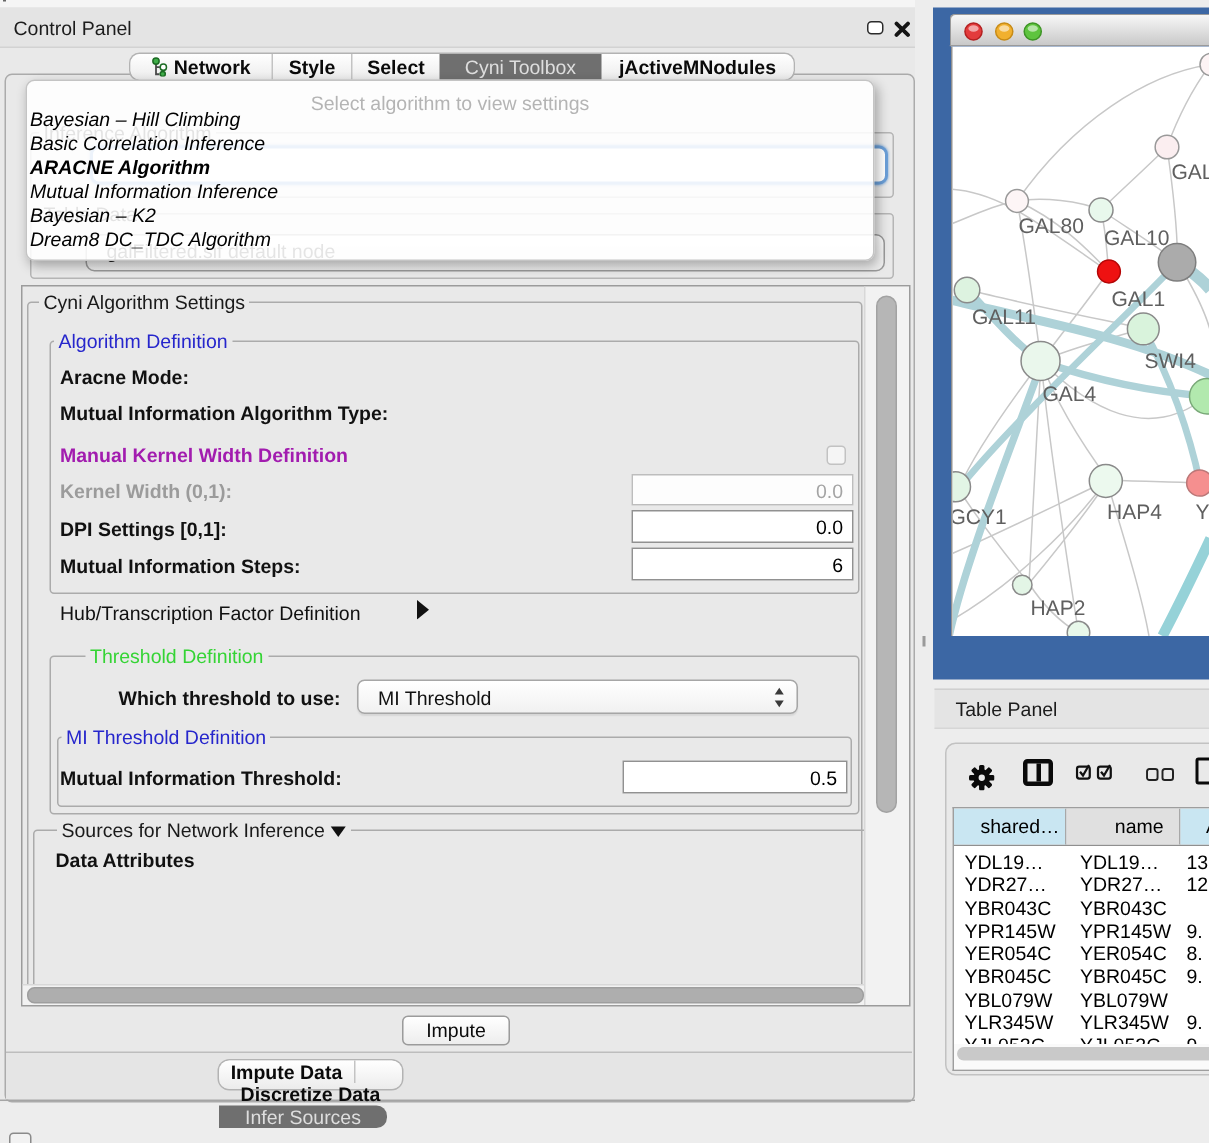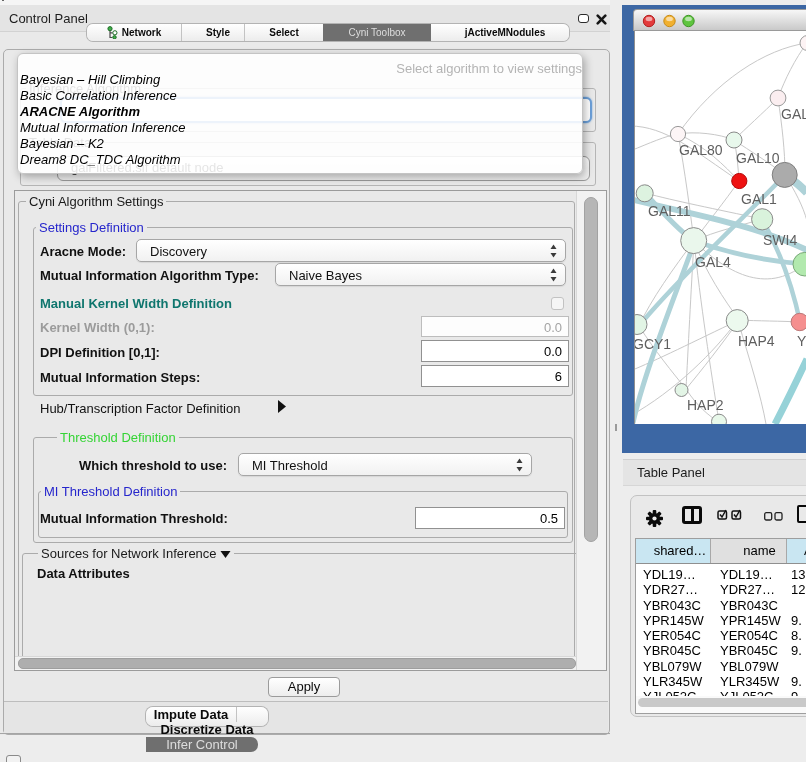--- a/index.html
+++ b/index.html
@@ -46,49 +46,35 @@
 <div class="abs" style="left:57px;top:156px;width:531px;height:23px;border:1px solid #9a9a9a;border-radius:6px;background:linear-gradient(#fdfdfd,#ececec);z-index:3;">
   <span style="position:absolute;left:13px;top:3px;font-size:13px;color:#222;">galFiltered.sif default node</span>
 </div>
 
 <div class="abs" style="left:14px;top:190px;width:591px;height:479px;border:1px solid #9b9b9b;background:#e9e9e9;z-index:4;overflow:hidden;" id="scrollpane">
 
   <div class="abs" style="left:3px;top:10px;width:555px;height:470px;border:1px solid #ababab;border-radius:3px;"></div>
   <div class="gtitle" style="left:11px;top:4px;color:#1a1a1a;">Cyni Algorithm Settings</div>
 
   <div class="abs" style="left:18px;top:36px;width:538px;height:167px;border:1px solid #ababab;border-radius:3px;"></div>
-  <div class="gtitle" style="left:21px;top:30px;color:#2626cc;">Settings Definition</div>
+  <div class="gtitle" style="left:21px;top:30px;color:#2626cc;">Algorithm Definition</div>
 
   <div class="abs b" style="left:25px;top:53px;font-size:13px;color:#111;">Aracne Mode:</div>
-  <div class="combo" style="left:121px;top:48px;width:428px;height:21px;">
-    <span class="ct">Discovery</span>
-    <svg class="stepper" viewBox="0 0 7 14">
-        <path d="M3.5 0.5 L6.5 5 L0.5 5 Z" fill="#3a3a3a"></path>
-        <path d="M3.5 13.5 L6.5 9 L0.5 9 Z" fill="#3a3a3a"></path>
-      </svg>
-  </div>
 
   <div class="abs b" style="left:25px;top:77px;font-size:13px;color:#111;">Mutual Information Algorithm Type:</div>
-  <div class="combo" style="left:260px;top:72px;width:289px;height:21px;">
-    <span class="ct">Naive Bayes</span>
-    <svg class="stepper" viewBox="0 0 7 14">
-        <path d="M3.5 0.5 L6.5 5 L0.5 5 Z" fill="#3a3a3a"></path>
-        <path d="M3.5 13.5 L6.5 9 L0.5 9 Z" fill="#3a3a3a"></path>
-      </svg>
-  </div>
-
-  <div class="abs b" style="left:25px;top:105px;font-size:13px;color:#0f766e;">Manual Kernel Width Definition</div>
+
+  <div class="abs b" style="left:25px;top:105px;font-size:13px;color:#a21caf;">Manual Kernel Width Definition</div>
   <div class="abs" style="left:536px;top:106px;width:11px;height:11px;border:1px solid #c2c2c2;border-radius:3px;background:#f5f5f5;"></div>
 
   <div class="abs b" style="left:25px;top:129px;font-size:13px;color:#9b9b9b;">Kernel Width (0,1):</div>
   <div class="field" style="left:406px;top:125px;width:146px;height:19px;border-color:#bdbdbd;background:#fdfdfd;">
       <span class="fv" style="color:#a4a4a4;">0.0</span>
     </div>
 
-  <div class="abs b" style="left:25px;top:154px;font-size:13px;color:#111;">DPI Definition [0,1]:</div>
+  <div class="abs b" style="left:25px;top:154px;font-size:13px;color:#111;">DPI Settings [0,1]:</div>
   <div class="field" style="left:406px;top:149px;width:146px;height:20px;">
       <span class="fv">0.0</span>
     </div>
 
   <div class="abs b" style="left:25px;top:179px;font-size:13px;color:#111;">Mutual Information Steps:</div>
   <div class="field" style="left:406px;top:174px;width:146px;height:20px;">
       <span class="fv">6</span>
     </div>
 
   <div class="abs" style="left:25px;top:210px;font-size:13px;color:#111;">Hub/Transcription Factor Definition</div>
@@ -125,59 +111,59 @@
 
 
   <div class="abs" style="left:0;top:465px;width:561px;height:14px;background:#f2f2f2;border-top:1px solid #d8d8d8;"></div>
   <div class="abs" style="left:3px;top:467px;width:556px;height:9px;background:#aeaeae;border:1px solid #9e9e9e;border-radius:5px;"></div>
 
   <div class="abs" style="left:561px;top:0;width:30px;height:479px;background:#f2f2f2;border-left:1px solid #d8d8d8;"></div>
   <div class="abs" style="left:569px;top:6px;width:12px;height:343px;background:#b6b6b6;border:1px solid #a2a2a2;border-radius:7px;"></div>
 </div>
 
 <div class="abs" style="left:17px;top:53px;width:564px;height:119px;background:rgba(255,255,255,0.88);border:1px solid #c4c4c4;border-radius:6px;box-shadow:2px 3px 8px rgba(0,0,0,0.3);z-index:20;">
-  <div style="position:absolute;left:0;right:0;top:7px;text-align:right;font-size:13px;color:#b4b4b4;">Select algorithm to view settings</div>
+  <div style="position:absolute;left:0;right:0;top:7px;text-align:center;font-size:13px;color:#b4b4b4;">Select algorithm to view settings</div>
   <div style="position:absolute;left:2px;top:18px;font-size:13px;color:#000;line-height:16px;white-space:nowrap;font-style:italic;">
     Bayesian – Hill Climbing<br>
     Basic Correlation Inference<br>
     <span class="b">ARACNE Algorithm</span><br>
     Mutual Information Inference<br>
     Bayesian – K2<br>
     Dream8 DC_TDC Algorithm
   </div>
 </div>
 
-<div class="abs" style="left:87px;top:24px;height:17px;z-index:10;display:flex;border-radius:6px;
-     box-shadow:0 0 0 1px #b3b3b3;background:linear-gradient(#ffffff,#ececec);font-size:10px;font-weight:bold;color:#0a0a0a;gap:10px;">
+<div class="abs" style="left:87px;top:36px;height:17px;z-index:10;display:flex;border-radius:6px;
+     box-shadow:0 0 0 1px #b3b3b3;background:linear-gradient(#ffffff,#ececec);font-size:13px;font-weight:bold;color:#0a0a0a;">
   <div style="width:94px;display:flex;align-items:center;justify-content:center;border-right:1px solid #c3c3c3;">
     <svg width="11" height="13" viewBox="0 0 11 13" style="margin-right:4px;">
       <path d="M3,4 L3,11.5 L5.3,11.5 M3,6.8 L5.6,6.8" stroke="#4a4a4a" stroke-width="1.2" fill="none"></path>
       <circle cx="3" cy="2.7" r="2.1" fill="#3fae49" stroke="#1c6b24"></circle>
       <circle cx="7.9" cy="6.8" r="2.1" fill="#fff" stroke="#1c6b24"></circle>
       <circle cx="7.5" cy="11.3" r="1.7" fill="#3fae49" stroke="#1c6b24"></circle>
     </svg>Network
   </div>
   <div style="width:52px;display:flex;align-items:center;justify-content:center;border-right:1px solid #c3c3c3;">Style</div>
   <div style="width:58px;display:flex;align-items:center;justify-content:center;">Select</div>
   <div style="width:108px;display:flex;align-items:center;justify-content:center;background:#6f6f6f;color:#dedede;font-weight:normal;">Cyni Toolbox</div>
   <div style="width:128px;display:flex;align-items:center;justify-content:center;border-radius:0 7px 7px 0;">jActiveMNodules</div>
 </div>
 
 <div class="abs" style="left:4px;top:701px;width:604px;height:1px;background:#bdbdbd;z-index:5;"></div>
 <div class="abs" style="left:4px;top:702px;width:604px;height:31px;background:#e5e5e5;z-index:5;"></div>
 <div class="abs" style="left:146px;top:707px;height:19px;z-index:30;display:flex;border-radius:7px;
      box-shadow:0 0 0 1px #b3b3b3;background:linear-gradient(#ffffff,#ececec);font-size:13px;font-weight:bold;color:#0a0a0a;flex-direction:column;">
   <div style="width:90px;display:flex;align-items:center;justify-content:center;border-right:1px solid #c3c3c3;">Impute Data</div>
   <div style="width:122px;display:flex;align-items:center;justify-content:center;">Discretize Data</div>
-  <div style="width:112px;display:flex;align-items:center;justify-content:center;background:#6f6f6f;color:#dedede;border-radius:0 7px 7px 0;font-weight:normal;">Infer Control</div>
+  <div style="width:112px;display:flex;align-items:center;justify-content:center;background:#6f6f6f;color:#dedede;border-radius:0 7px 7px 0;font-weight:normal;">Infer Sources</div>
 </div>
 <div class="abs" style="left:0;top:733px;width:610px;height:1px;background:#a5a5a5;z-index:6;"></div>
 
 <div class="abs" style="left:268px;top:677px;width:70px;height:18px;background:linear-gradient(#ffffff,#ededed);
-     border:1px solid #9b9b9b;border-radius:4px;z-index:6;text-align:center;font-size:13px;color:#0a0a0a;line-height:18px;">Apply</div>
+     border:1px solid #9b9b9b;border-radius:4px;z-index:6;text-align:center;font-size:13px;color:#0a0a0a;line-height:18px;">Impute</div>
 
 <div class="abs" style="left:6px;top:755px;width:13px;height:10px;border:1px solid #8a8a8a;border-radius:3px 3px 0 0;background:#f2f2f2;"></div>
 
 <div class="abs" style="left:615px;top:424px;width:2px;height:7px;background:#9a9a9a;"></div>
 
 <div class="abs" style="left:622px;top:5px;width:184px;height:448px;background:#3c67a4;"></div>
 
 <div class="abs" style="left:633px;top:9px;width:173px;height:22px;background:linear-gradient(#f7f7f7,#c9c9c9);border:1px solid #9a9a9a;border-right:none;border-radius:4px 0 0 0;box-sizing:border-box;"></div>
 <svg class="abs" style="left:633px;top:9px;z-index:2;" width="75" height="22" viewBox="0 0 75 22">
   <circle cx="16" cy="12" r="5.7" fill="#e33b3c" stroke="#b32021" stroke-width="1"></circle>

